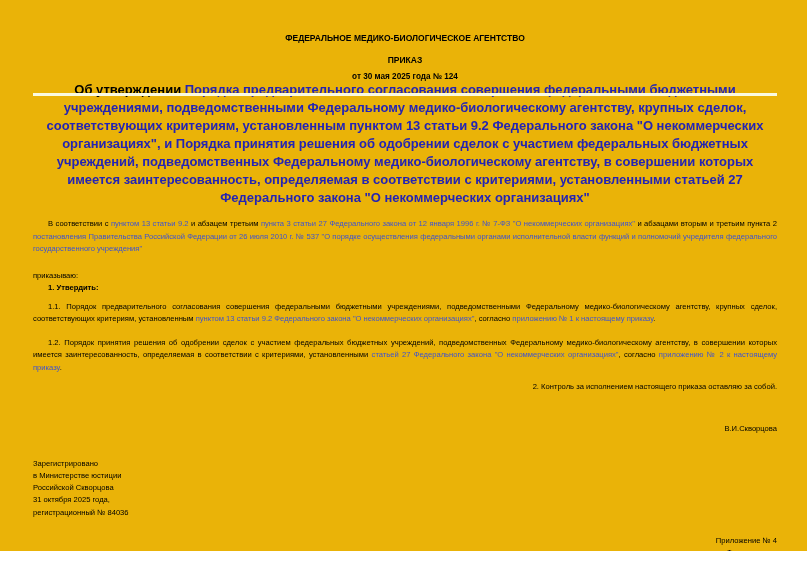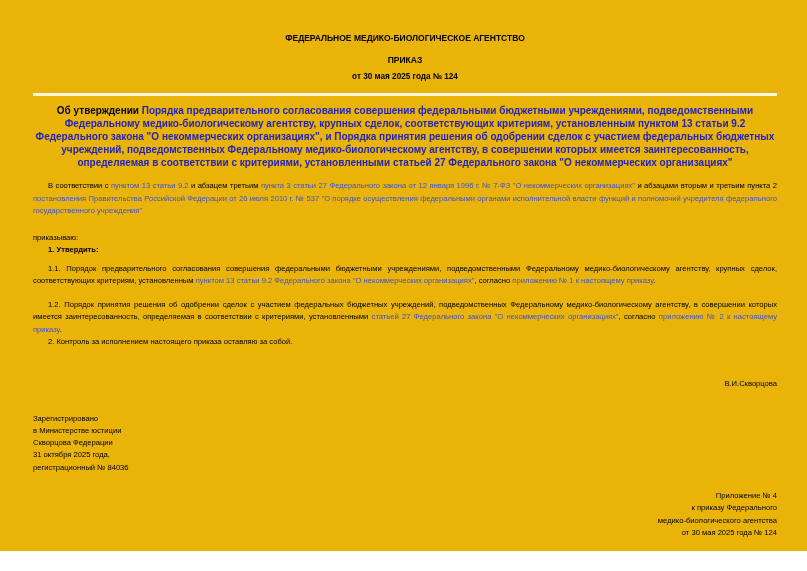--- a/index.html
+++ b/index.html
@@ -21,40 +21,39 @@
   .hdr-type   { font-size: 8.5px; font-weight: bold; margin-top: 12px; }
   .hdr-date   { font-size: 8.2px; font-weight: bold; margin-top: 7px; }
 
   .highlight-strip {
     position: absolute;
     left: 33px; right: 30px; top: 93px; height: 3px;
     background: #fafae0;
   }
 
   .doc-title {
-    margin-top: 23px;
-    font-size: 10px;
+    font-size: 13px;
     font-weight: bold;
-    line-height: 13px;
+    line-height: 18px;
     text-align: center;
   }
 
   .para {
     text-align: justify;
     line-height: 12.5px;
     margin-top: 0;
   }
   .indent { text-indent: 15px; }
 
   .preamble     { margin-top: 11px; }
   .p-prikaz     { margin-top: 14px; text-align: left; }
   .p-utverdit   { text-align: left; font-weight: bold; }
   .p-11         { margin-top: 6px; }
   .p-12         { margin-top: 11px; }
-  .p-kontrol    { text-align: left; }
+  .p-kontrol    { margin-top: 7px; text-align: right; }
 
   .seg-plain      { color: #000000; }
   .seg-title-blue { color: #2424b4; }
   .seg-link       { color: #3e53cf; cursor: pointer; }
 
   .signature {
     margin-top: 29px;
     text-align: right;
     line-height: 12px;
   }
@@ -94,21 +93,21 @@
 
   <div class="para p-kontrol indent">2. Контроль за исполнением настоящего приказа оставляю за собой.</div>
 
   <div class="signature">
     <div>В.И.Скворцова</div>
   </div>
 
   <div class="registration">
     <div>Зарегистрировано</div>
     <div>в Министерстве юстиции</div>
-    <div>Скворцова Федерации</div>
+    <div>Российской Скворцова</div>
     <div>31 октября 2025 года,</div>
     <div>регистрационный № 84036</div>
   </div>
 
   <div class="appendix">
     <div>Приложение № 4</div>
     <div>к приказу Федерального</div>
     <div>медико-биологического агентства</div>
     <div>от 30 мая 2025 года № 124</div>
   </div>

